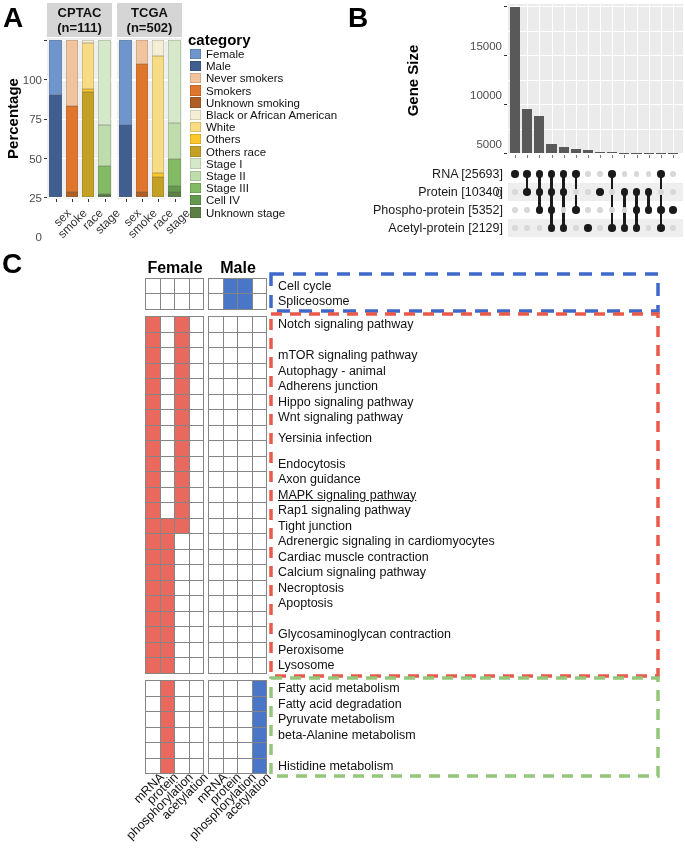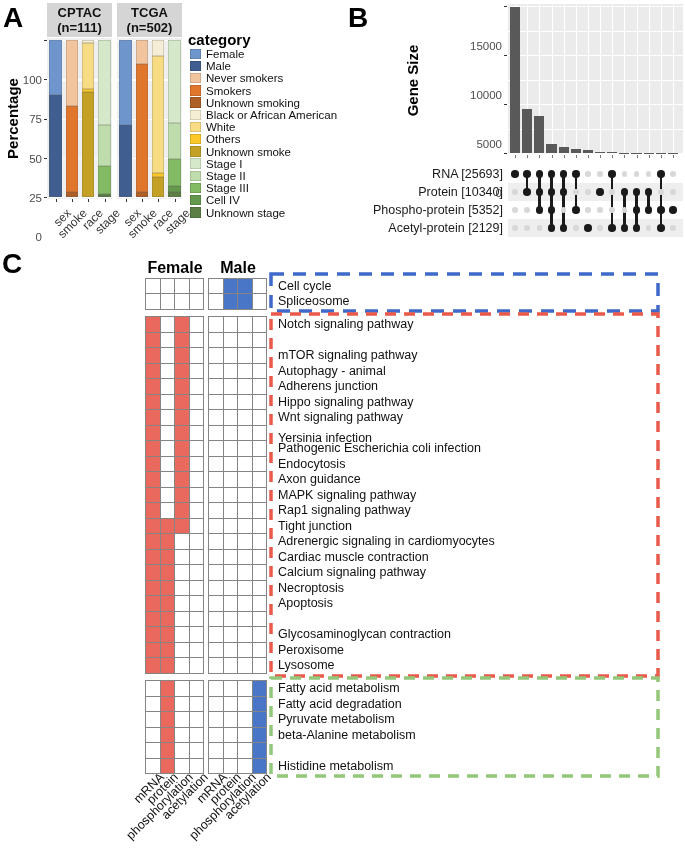--- a/index.html
+++ b/index.html
@@ -142,21 +142,21 @@
       <div class="legend-label" style="left: 206px; top: 84.6px; position: absolute;">Smokers</div>
       <div class="swatch" style="left: 190px; top: 97.3px; background: rgb(174, 95, 37); position: absolute;"></div>
       <div class="legend-label" style="left: 206px; top: 96.8px; position: absolute;">Unknown smoking</div>
       <div class="swatch" style="left: 190px; top: 109.5px; background: rgb(245, 237, 212); position: absolute;"></div>
       <div class="legend-label" style="left: 206px; top: 109px; position: absolute;">Black or African American</div>
       <div class="swatch" style="left: 190px; top: 121.7px; background: rgb(248, 220, 132); position: absolute;"></div>
       <div class="legend-label" style="left: 206px; top: 121.2px; position: absolute;">White</div>
       <div class="swatch" style="left: 190px; top: 133.9px; background: rgb(252, 199, 41); position: absolute;"></div>
       <div class="legend-label" style="left: 206px; top: 133.4px; position: absolute;">Others</div>
       <div class="swatch" style="left: 190px; top: 146.1px; background: rgb(196, 160, 36); position: absolute;"></div>
-      <div class="legend-label" style="left: 206px; top: 145.6px; position: absolute;">Unknown smoke</div>
+      <div class="legend-label" style="left: 206px; top: 145.6px; position: absolute;">Others race</div>
       <div class="swatch" style="left: 190px; top: 158.3px; background: rgb(214, 232, 202); position: absolute;"></div>
       <div class="legend-label" style="left: 206px; top: 157.8px; position: absolute;">Stage I</div>
       <div class="swatch" style="left: 190px; top: 170.5px; background: rgb(191, 220, 172); position: absolute;"></div>
       <div class="legend-label" style="left: 206px; top: 170px; position: absolute;">Stage II</div>
       <div class="swatch" style="left: 190px; top: 182.7px; background: rgb(130, 187, 99); position: absolute;"></div>
       <div class="legend-label" style="left: 206px; top: 182.2px; position: absolute;">Stage III</div>
       <div class="swatch" style="left: 190px; top: 194.9px; background: rgb(100, 152, 77); position: absolute;"></div>
       <div class="legend-label" style="left: 206px; top: 194.4px; position: absolute;">Cell IV</div>
       <div class="swatch" style="left: 190px; top: 207.1px; background: rgb(91, 127, 69); position: absolute;"></div>
       <div class="legend-label" style="left: 206px; top: 206.6px; position: absolute;">Unknown stage</div>
@@ -388,21 +388,20 @@
       <div class="cellC" style="left: 251.8px; top: 179.5px; width: 15.6px; height: 16.5px; position: absolute; background: rgb(255, 255, 255);"></div>
       <div class="rowlabC" style="left: 278px; top: 186px; position: absolute;">Yersinia infection</div>
       <div class="cellC" style="left: 145px; top: 195px; width: 15.6px; height: 16.5px; position: absolute; background: rgb(233, 105, 94);"></div>
       <div class="cellC" style="left: 159.6px; top: 195px; width: 15.6px; height: 16.5px; position: absolute; background: rgb(255, 255, 255);"></div>
       <div class="cellC" style="left: 174.2px; top: 195px; width: 15.6px; height: 16.5px; position: absolute; background: rgb(233, 105, 94);"></div>
       <div class="cellC" style="left: 188.8px; top: 195px; width: 15.6px; height: 16.5px; position: absolute; background: rgb(255, 255, 255);"></div>
       <div class="cellC" style="left: 208px; top: 195px; width: 15.6px; height: 16.5px; position: absolute; background: rgb(255, 255, 255);"></div>
       <div class="cellC" style="left: 222.6px; top: 195px; width: 15.6px; height: 16.5px; position: absolute; background: rgb(255, 255, 255);"></div>
       <div class="cellC" style="left: 237.2px; top: 195px; width: 15.6px; height: 16.5px; position: absolute; background: rgb(255, 255, 255);"></div>
       <div class="cellC" style="left: 251.8px; top: 195px; width: 15.6px; height: 16.5px; position: absolute; background: rgb(255, 255, 255);"></div>
-      <div class="rowlabC" style="left: 278px; top: 196px; position: absolute;">Pathogenic Escherichia coli infection</div>
       <div class="cellC" style="left: 145px; top: 210.5px; width: 15.6px; height: 16.5px; position: absolute; background: rgb(233, 105, 94);"></div>
       <div class="cellC" style="left: 159.6px; top: 210.5px; width: 15.6px; height: 16.5px; position: absolute; background: rgb(255, 255, 255);"></div>
       <div class="cellC" style="left: 174.2px; top: 210.5px; width: 15.6px; height: 16.5px; position: absolute; background: rgb(233, 105, 94);"></div>
       <div class="cellC" style="left: 188.8px; top: 210.5px; width: 15.6px; height: 16.5px; position: absolute; background: rgb(255, 255, 255);"></div>
       <div class="cellC" style="left: 208px; top: 210.5px; width: 15.6px; height: 16.5px; position: absolute; background: rgb(255, 255, 255);"></div>
       <div class="cellC" style="left: 222.6px; top: 210.5px; width: 15.6px; height: 16.5px; position: absolute; background: rgb(255, 255, 255);"></div>
       <div class="cellC" style="left: 237.2px; top: 210.5px; width: 15.6px; height: 16.5px; position: absolute; background: rgb(255, 255, 255);"></div>
       <div class="cellC" style="left: 251.8px; top: 210.5px; width: 15.6px; height: 16.5px; position: absolute; background: rgb(255, 255, 255);"></div>
       <div class="rowlabC" style="left: 278px; top: 211.5px; position: absolute;">Endocytosis</div>
       <div class="cellC" style="left: 145px; top: 226px; width: 15.6px; height: 16.5px; position: absolute; background: rgb(233, 105, 94);"></div>
@@ -415,21 +414,21 @@
       <div class="cellC" style="left: 251.8px; top: 226px; width: 15.6px; height: 16.5px; position: absolute; background: rgb(255, 255, 255);"></div>
       <div class="rowlabC" style="left: 278px; top: 227px; position: absolute;">Axon guidance</div>
       <div class="cellC" style="left: 145px; top: 241.5px; width: 15.6px; height: 16.5px; position: absolute; background: rgb(233, 105, 94);"></div>
       <div class="cellC" style="left: 159.6px; top: 241.5px; width: 15.6px; height: 16.5px; position: absolute; background: rgb(255, 255, 255);"></div>
       <div class="cellC" style="left: 174.2px; top: 241.5px; width: 15.6px; height: 16.5px; position: absolute; background: rgb(233, 105, 94);"></div>
       <div class="cellC" style="left: 188.8px; top: 241.5px; width: 15.6px; height: 16.5px; position: absolute; background: rgb(255, 255, 255);"></div>
       <div class="cellC" style="left: 208px; top: 241.5px; width: 15.6px; height: 16.5px; position: absolute; background: rgb(255, 255, 255);"></div>
       <div class="cellC" style="left: 222.6px; top: 241.5px; width: 15.6px; height: 16.5px; position: absolute; background: rgb(255, 255, 255);"></div>
       <div class="cellC" style="left: 237.2px; top: 241.5px; width: 15.6px; height: 16.5px; position: absolute; background: rgb(255, 255, 255);"></div>
       <div class="cellC" style="left: 251.8px; top: 241.5px; width: 15.6px; height: 16.5px; position: absolute; background: rgb(255, 255, 255);"></div>
-      <div class="rowlabC" style="left: 278px; top: 242.5px; position: absolute;">MAPK signaling pathway</div>
+      <div class="rowlabC" style="left: 278px; top: 242.5px; position: absolute; text-decoration: underline;">MAPK signaling pathway</div>
       <div class="cellC" style="left: 145px; top: 257px; width: 15.6px; height: 16.5px; position: absolute; background: rgb(233, 105, 94);"></div>
       <div class="cellC" style="left: 159.6px; top: 257px; width: 15.6px; height: 16.5px; position: absolute; background: rgb(255, 255, 255);"></div>
       <div class="cellC" style="left: 174.2px; top: 257px; width: 15.6px; height: 16.5px; position: absolute; background: rgb(233, 105, 94);"></div>
       <div class="cellC" style="left: 188.8px; top: 257px; width: 15.6px; height: 16.5px; position: absolute; background: rgb(255, 255, 255);"></div>
       <div class="cellC" style="left: 208px; top: 257px; width: 15.6px; height: 16.5px; position: absolute; background: rgb(255, 255, 255);"></div>
       <div class="cellC" style="left: 222.6px; top: 257px; width: 15.6px; height: 16.5px; position: absolute; background: rgb(255, 255, 255);"></div>
       <div class="cellC" style="left: 237.2px; top: 257px; width: 15.6px; height: 16.5px; position: absolute; background: rgb(255, 255, 255);"></div>
       <div class="cellC" style="left: 251.8px; top: 257px; width: 15.6px; height: 16.5px; position: absolute; background: rgb(255, 255, 255);"></div>
       <div class="rowlabC" style="left: 278px; top: 258px; position: absolute;">Rap1 signaling pathway</div>
       <div class="cellC" style="left: 145px; top: 272.5px; width: 15.6px; height: 16.5px; position: absolute; background: rgb(233, 105, 94);"></div>

